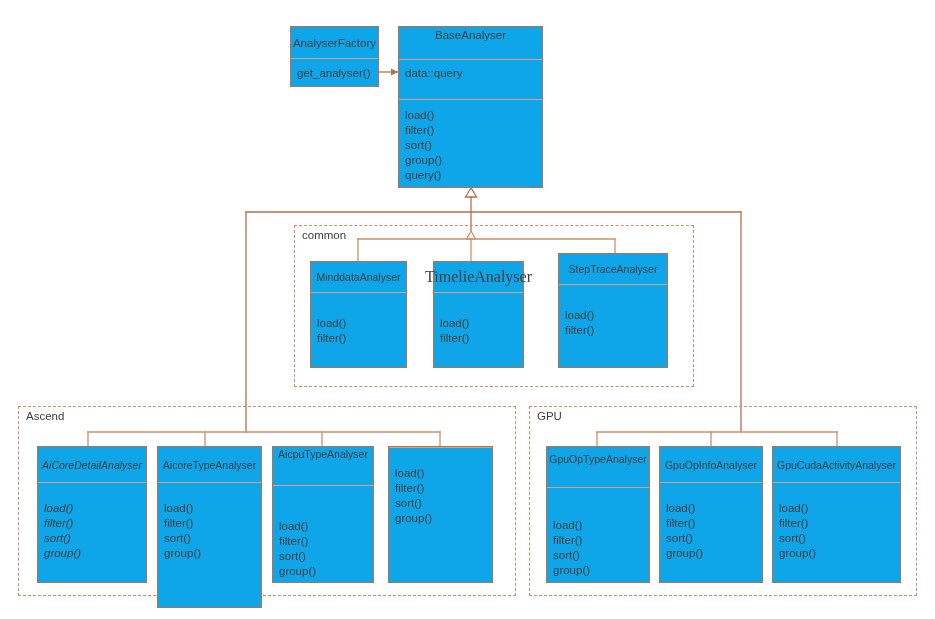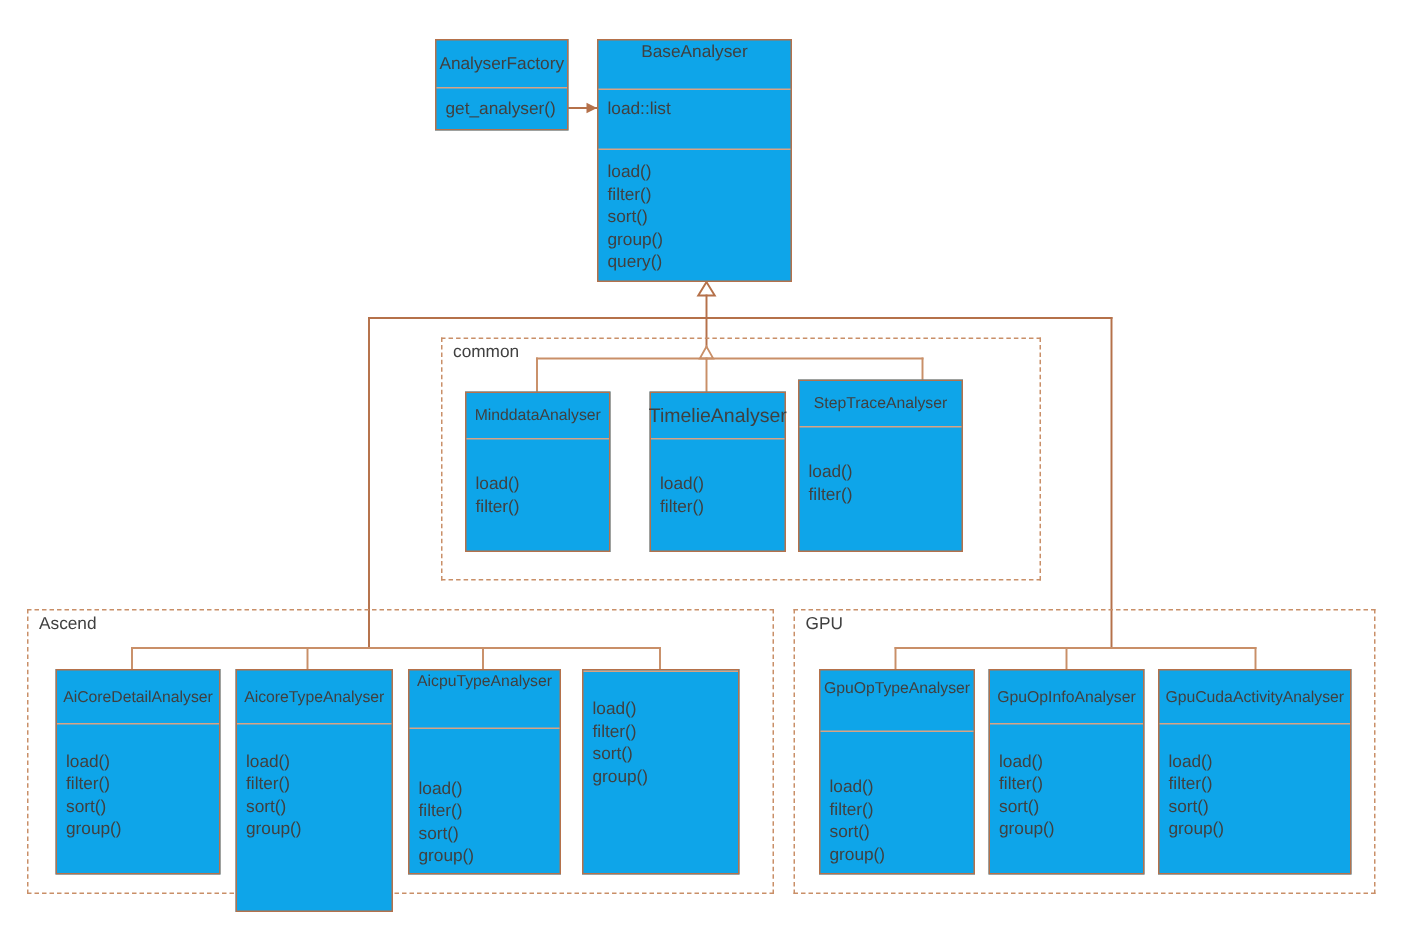--- a/index.html
+++ b/index.html
@@ -143,24 +143,24 @@
     </g>
   </svg>
 
   <div class="cls" style="left:290px; top:26px; width:89px; height:61px;">
     <div class="cls-name" style="height:31px;">AnalyserFactory</div>
     <div class="cls-ops" style="padding-top:7px;">
       <div class="member">get_analyser()</div>
     </div>
   </div>
 
-  <div class="cls" style="left:398px; top:26px; width:130px; height:162px;gap:16px;">
+  <div class="cls" style="left:398px; top:26px; width:145px; height:162px;gap:16px;">
     <div class="cls-name" style="height:31px;">BaseAnalyser</div>
     <div class="cls-attrs" style="height:29px; padding-top:6px;">
-      <div class="member">load::list</div>
+      <div class="member">data::query</div>
     </div>
     <div class="cls-ops">
       <div class="member">load()</div>
       <div class="member">filter()</div>
       <div class="member">sort()</div>
       <div class="member">group()</div>
       <div class="member">query()</div>
     </div>
   </div>
 
@@ -170,41 +170,41 @@
   <div class="cls" style="left:310px; top:261px; width:97px; height:107px;">
     <div class="cls-name" style="height:30px; font-size:10.5px;">MinddataAnalyser</div>
     <div class="cls-attrs empty-compartment" style="height:15px; padding:0;"></div>
     <div class="cls-ops" style="border-top:none; padding-top:9px;">
       <div class="member">load()</div>
       <div class="member">filter()</div>
     </div>
   </div>
 
   <div class="cls" style="left:433px; top:261px; width:91px; height:107px;">
-    <div class="cls-name" style="height:30px; font-size:13px;">TimelieAnalyser</div>
+    <div class="cls-name" style="height:30px; font-size:16px;font-family:Liberation Serif, serif;">TimelieAnalyser</div>
     <div class="cls-attrs empty-compartment" style="height:15px; padding:0;"></div>
     <div class="cls-ops" style="border-top:none; padding-top:9px;">
       <div class="member">load()</div>
       <div class="member">filter()</div>
     </div>
   </div>
 
-  <div class="cls" style="left:532px; top:253px; width:110px; height:115px;">
+  <div class="cls" style="left:558px; top:253px; width:110px; height:115px;">
     <div class="cls-name" style="height:30px; font-size:10.5px;">StepTraceAnalyser</div>
     <div class="cls-attrs empty-compartment" style="height:15px; padding:0;"></div>
     <div class="cls-ops" style="border-top:none; padding-top:9px;">
       <div class="member">load()</div>
       <div class="member">filter()</div>
     </div>
   </div>
 
   <div class="pkg" style="left:18px; top:406px; width:498px; height:190px;"></div>
   <div class="pkg-label" style="left:24px; top:410px;">Ascend</div>
 
-  <div class="cls" style="left:37px; top:446px; width:110px; height:137px;">
+  <div class="cls" style="left:37px; top:446px; width:110px; height:137px;font-style:italic;">
     <div class="cls-name" style="height:35px; font-size:10.5px;">AiCoreDetailAnalyser</div>
     <div class="cls-attrs empty-compartment" style="height:10px; padding:0;"></div>
     <div class="cls-ops" style="border-top:none; padding-top:9px;">
       <div class="member">load()</div>
       <div class="member">filter()</div>
       <div class="member">sort()</div>
       <div class="member">group()</div>
     </div>
   </div>
 

